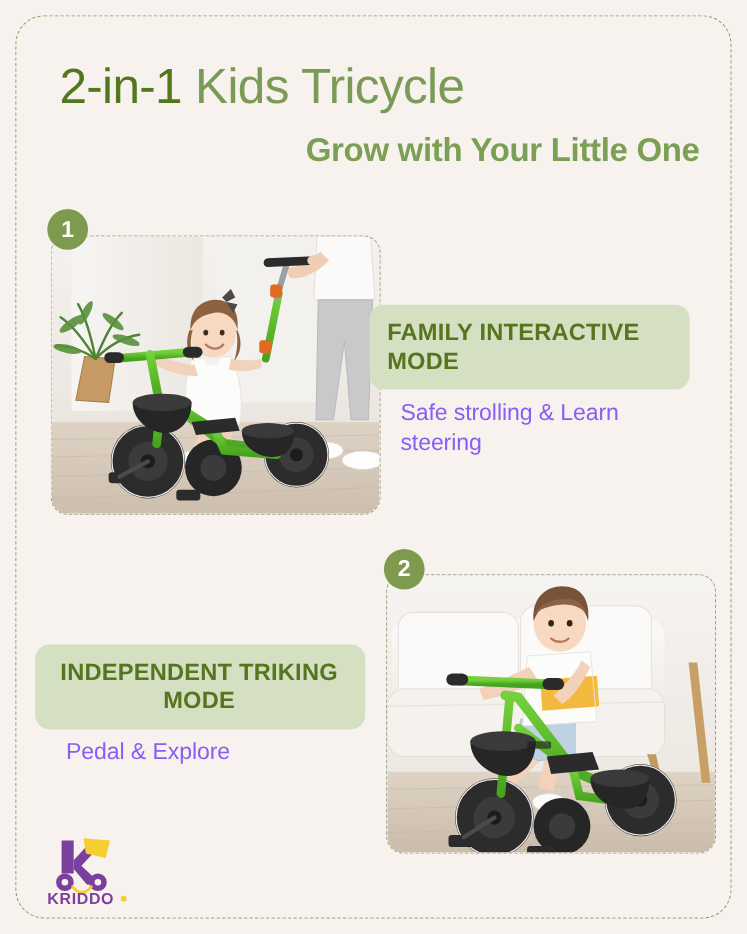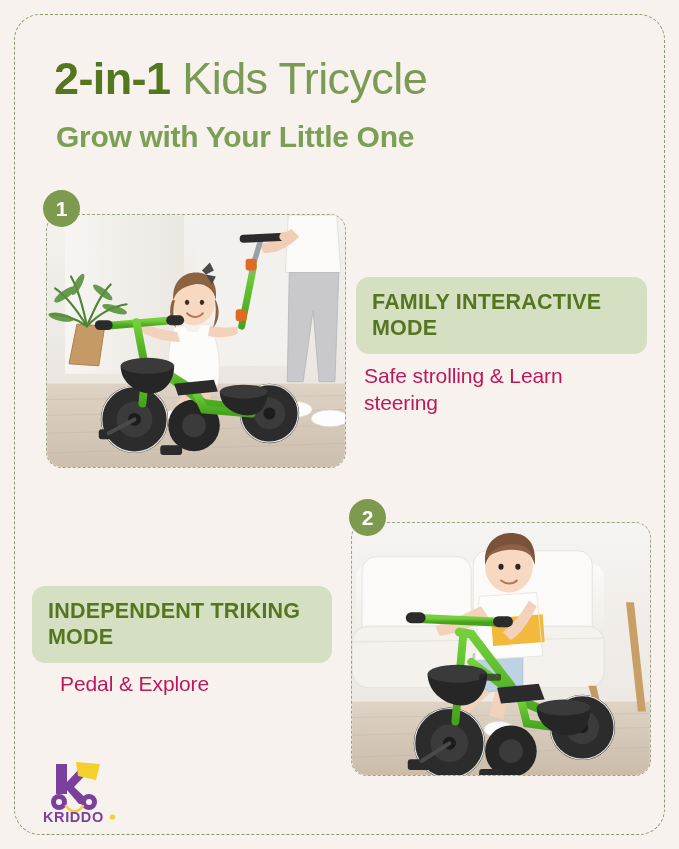--- a/index.html
+++ b/index.html
@@ -27,32 +27,33 @@
   .headline {
     position: absolute;
     left: 54px; top: 55px;
     width: 580px;
     font-size: 45px;
     font-weight: bold;
     letter-spacing: -0.6px;
     line-height: 1.05;
     white-space: nowrap;
   }
-  .headline .hl-strong { color: #54761f; font-weight: bold; }
+  .headline .hl-strong { color: #54761f; font-weight: normal; }
   .headline .hl-light  { color: #7b9a55; font-weight: normal; }
 
   .subhead {
     position: absolute;
     left: 56px; top: 120px;
     width: 580px;
     font-size: 30px;
     font-weight: bold;
     color: #7ba055;
     letter-spacing: -0.3px;
     white-space: nowrap;
+    text-align: right;
   }
 
   
   .photo {
     position: absolute;
     border: 1.5px dashed #9aa487;
     border-radius: 16px;
     overflow: hidden;
     background: #efeae4;
   }
@@ -82,27 +83,27 @@
     position: absolute;
     background: #d5dfc2;
     border-radius: 13px;
     padding: 12px 18px 13px 16px;
     color: #55751f;
     font-size: 21.5px;
     font-weight: bold;
     line-height: 1.21;
     letter-spacing: 0.2px;
   }
-  #mode-box-one { left: 356px; top: 277px; width: 291px; }
-  #mode-box-two { left: 32px;  top: 586px; width: 300px; }
+  #mode-box-one { left: 336px; top: 277px; width: 291px; }
+  #mode-box-two { left: 32px;  top: 586px; width: 300px; text-align: center; }
 
   
   .caption {
     position: absolute;
-    color: #be185d;
+    color: #8b5cf6;
     font-size: 21px;
     line-height: 1.30;
     letter-spacing: -0.1px;
   }
   #caption-one { left: 364px; top: 362px; width: 275px; }
   #caption-two { left: 60px;  top: 670px; width: 290px; }
 
   
   #brand-logo {
     position: absolute;

